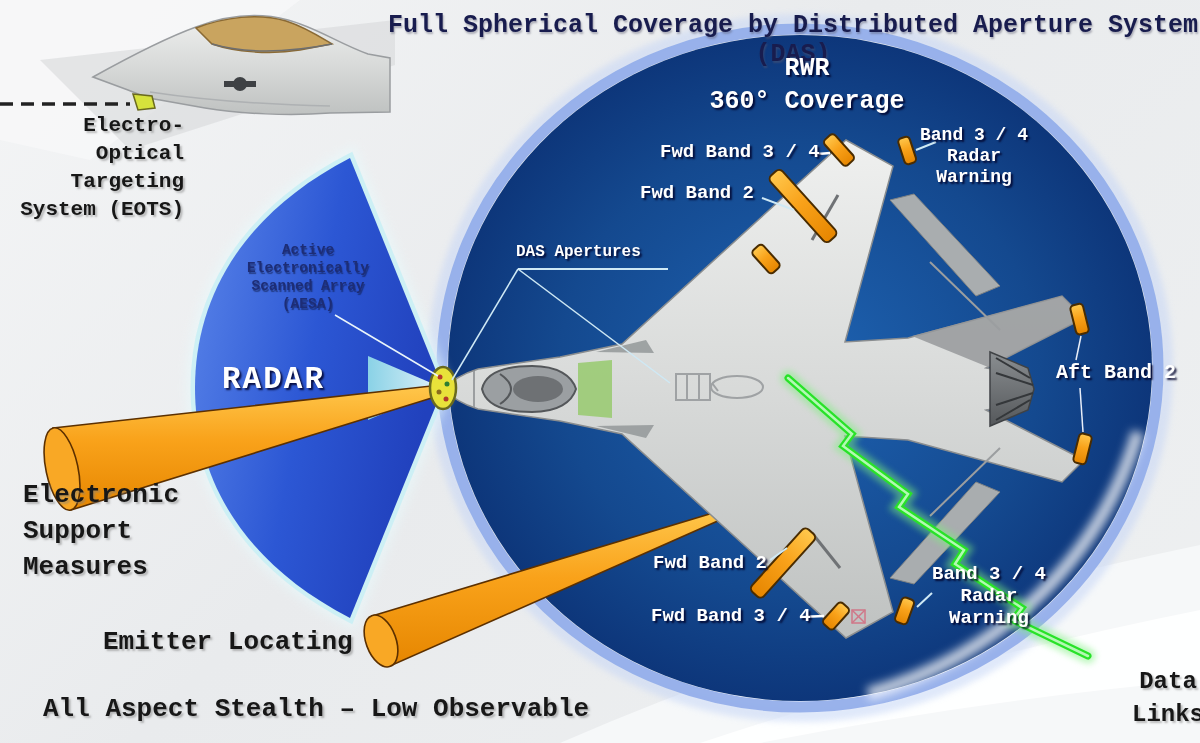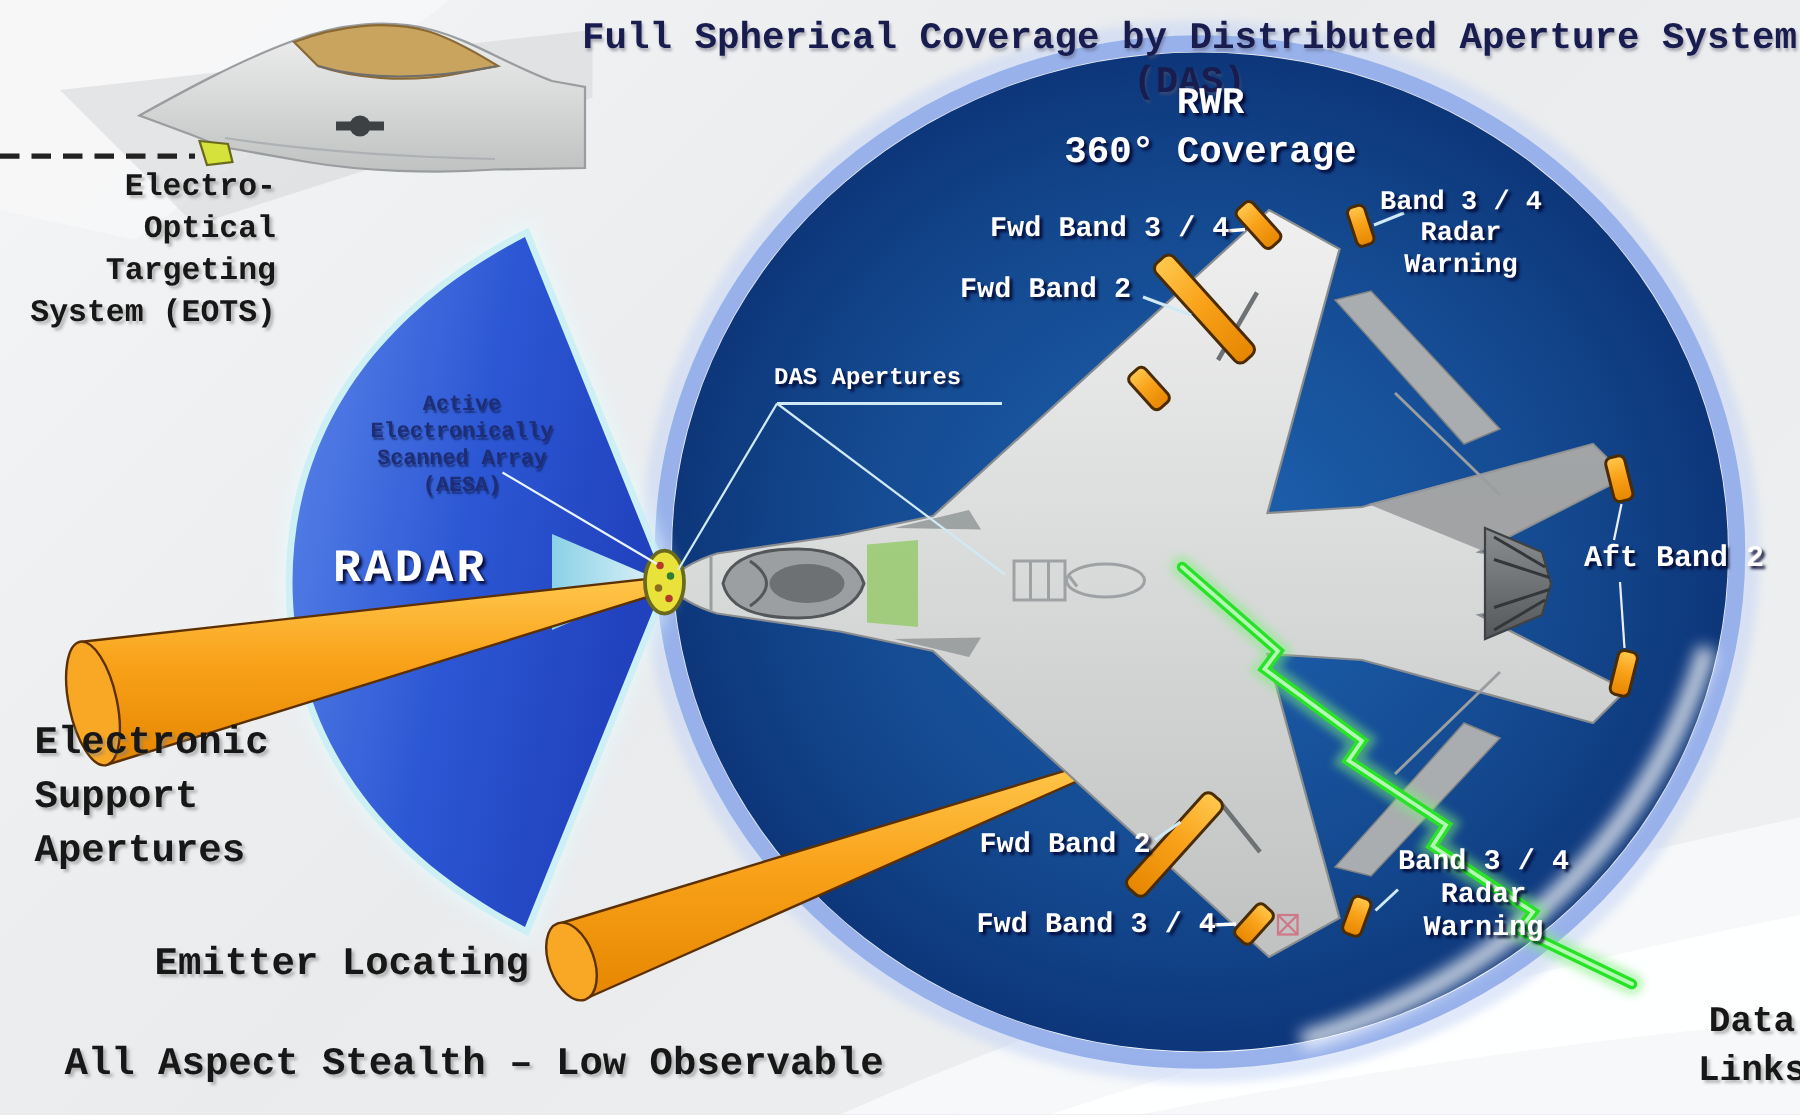--- a/index.html
+++ b/index.html
@@ -11,21 +11,21 @@
   .stage svg{position:absolute;left:0;top:0;}
   .lbl{position:absolute;font-weight:700;white-space:pre-line;}
   .white{color:#ffffff;text-shadow:2px 2px 2px rgba(0,0,40,.85);}
   .black{color:#171717;text-shadow:2px 2px 2px rgba(125,125,125,.5);}
   .navy{color:#1d2d76;text-shadow:1px 2px 1px rgba(15,25,70,.55);}
   .center{text-align:center;}
   .title{left:386px;top:11px;width:814px;font-size:25px;color:#181c4e;
          text-shadow:1px 2px 2px rgba(90,90,110,.45);text-align:center;}
   .eots{left:2px;top:112px;width:182px;font-size:21px;line-height:28px;text-align:right;}
   .rwr{left:692px;top:52px;width:230px;font-size:25px;line-height:33px;}
-  .aesa{left:235px;top:241px;width:146px;font-size:14.5px;line-height:18px;margin-top:20px;}
+  .aesa{left:235px;top:241px;width:146px;font-size:14.5px;line-height:18px;}
   .radar{left:222px;top:362px;font-size:31px;letter-spacing:2px;}
   .dasap{left:516px;top:243px;font-size:16px;}
   .f34t{left:660px;top:141px;font-size:19px;}
   .f2t{left:640px;top:182px;font-size:19px;}
   .b34t{left:903px;top:125px;width:142px;font-size:18px;line-height:21px;}
   .aft2{left:1056px;top:361px;font-size:20px;text-align:center;}
   .f2b{left:653px;top:552px;font-size:19px;}
   .f34b{left:651px;top:605px;font-size:19px;}
   .b34b{left:915px;top:563px;width:148px;font-size:19px;line-height:22px;}
   .esm{left:23px;top:477px;font-size:26px;line-height:36px;}
@@ -243,18 +243,18 @@
 Radar
 Warning</div>
   <div class="lbl white aft2">Aft Band 2</div>
   <div class="lbl white f2b">Fwd Band 2</div>
   <div class="lbl white f34b">Fwd Band 3 / 4</div>
   <div class="lbl white center b34b">Band 3 / 4
 Radar
 Warning</div>
   <div class="lbl black esm">Electronic
 Support
-Apertures</div>
+Measures</div>
   <div class="lbl black emit">Emitter Locating</div>
   <div class="lbl black stealth">All Aspect Stealth – Low Observable</div>
   <div class="lbl black center dlinks">Data
 Links</div>
 </div>
 
 </body></html>

